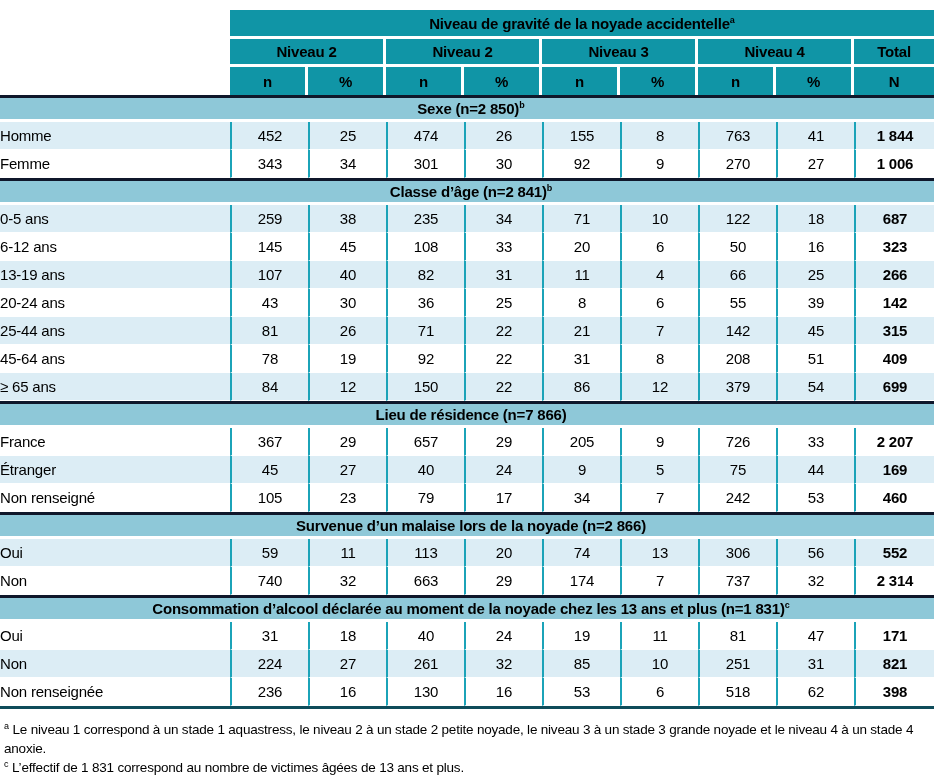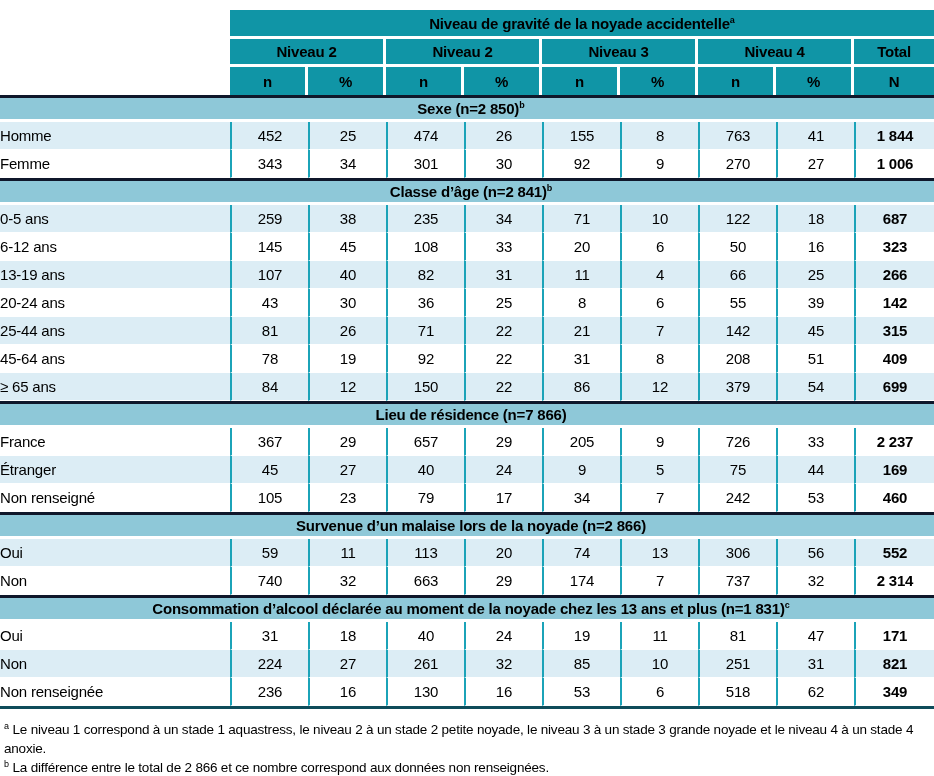--- a/index.html
+++ b/index.html
@@ -228,21 +228,21 @@
       <tr class="plain">
         <td class="label-cell">France</td>
         <td class="val">367</td>
         <td class="val">29</td>
         <td class="val">657</td>
         <td class="val">29</td>
         <td class="val">205</td>
         <td class="val">9</td>
         <td class="val">726</td>
         <td class="val">33</td>
-        <td class="val total-cell">2 237</td>
+        <td class="val total-cell">2 207</td>
       </tr>
       <tr class="shade">
         <td class="label-cell">Étranger</td>
         <td class="val">45</td>
         <td class="val">27</td>
         <td class="val">40</td>
         <td class="val">24</td>
         <td class="val">9</td>
         <td class="val">5</td>
         <td class="val">75</td>
@@ -318,22 +318,21 @@
       <tr class="plain">
         <td class="label-cell">Non renseignée</td>
         <td class="val">236</td>
         <td class="val">16</td>
         <td class="val">130</td>
         <td class="val">16</td>
         <td class="val">53</td>
         <td class="val">6</td>
         <td class="val">518</td>
         <td class="val">62</td>
-        <td class="val total-cell">349</td>
+        <td class="val total-cell">398</td>
       </tr>
     </tbody>
 </table>
 
 <div id="footnotes" class="footnotes">
     <p><sup class="sup">a</sup><span> Le niveau 1 correspond à un stade 1 aquastress, le niveau 2 à un stade 2 petite noyade, le niveau 3 à un stade 3 grande noyade et le niveau 4 à un stade 4 anoxie.</span></p>
-    <p><sup class="sup">b</sup><span> La différence entre le total de 2 866 et ce nombre correspond aux données non renseignées.</span></p>
     <p><sup class="sup">c</sup><span> L’effectif de 1 831 correspond au nombre de victimes âgées de 13 ans et plus.</span></p>
   </div>
 
 </body></html>

